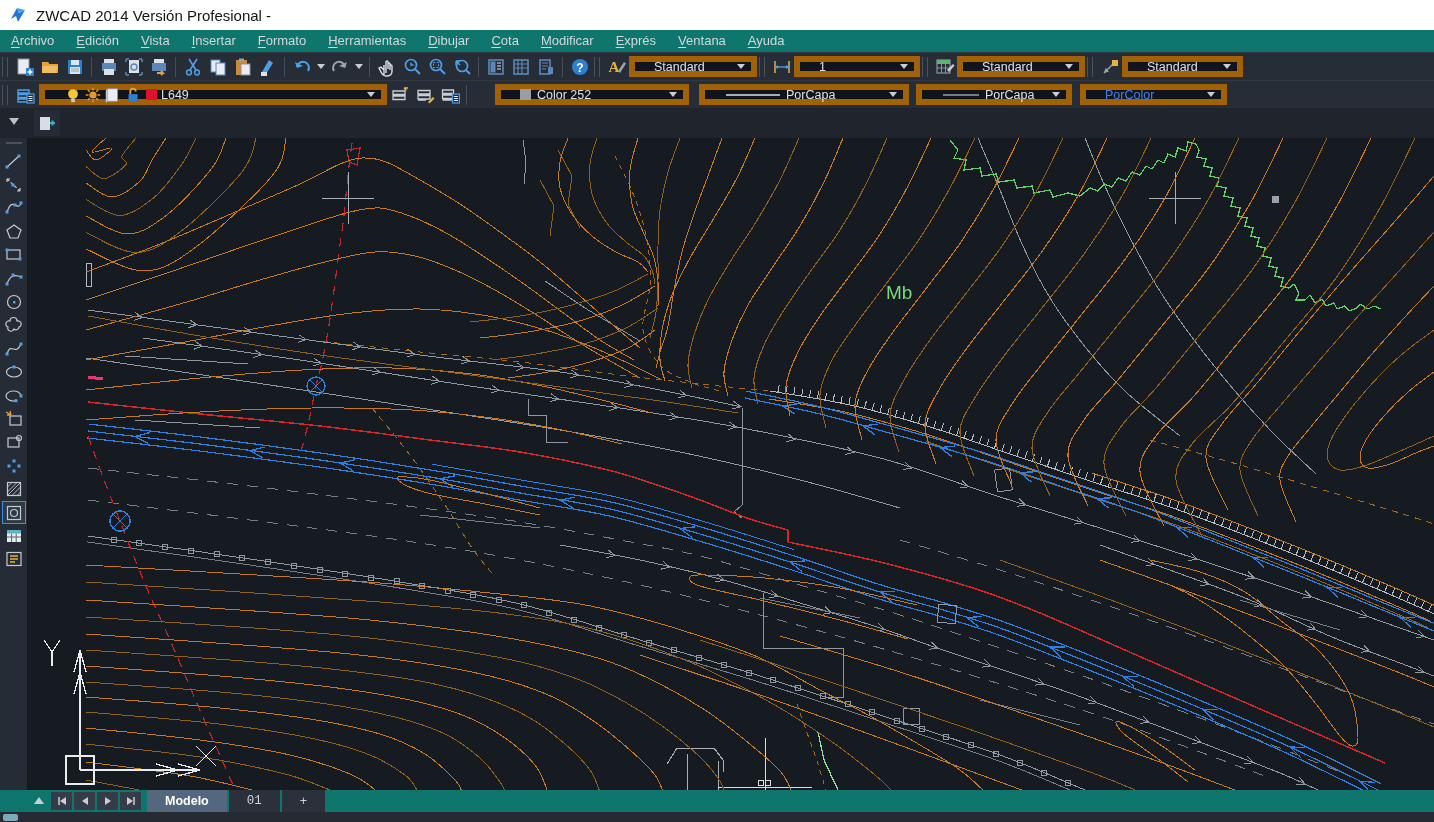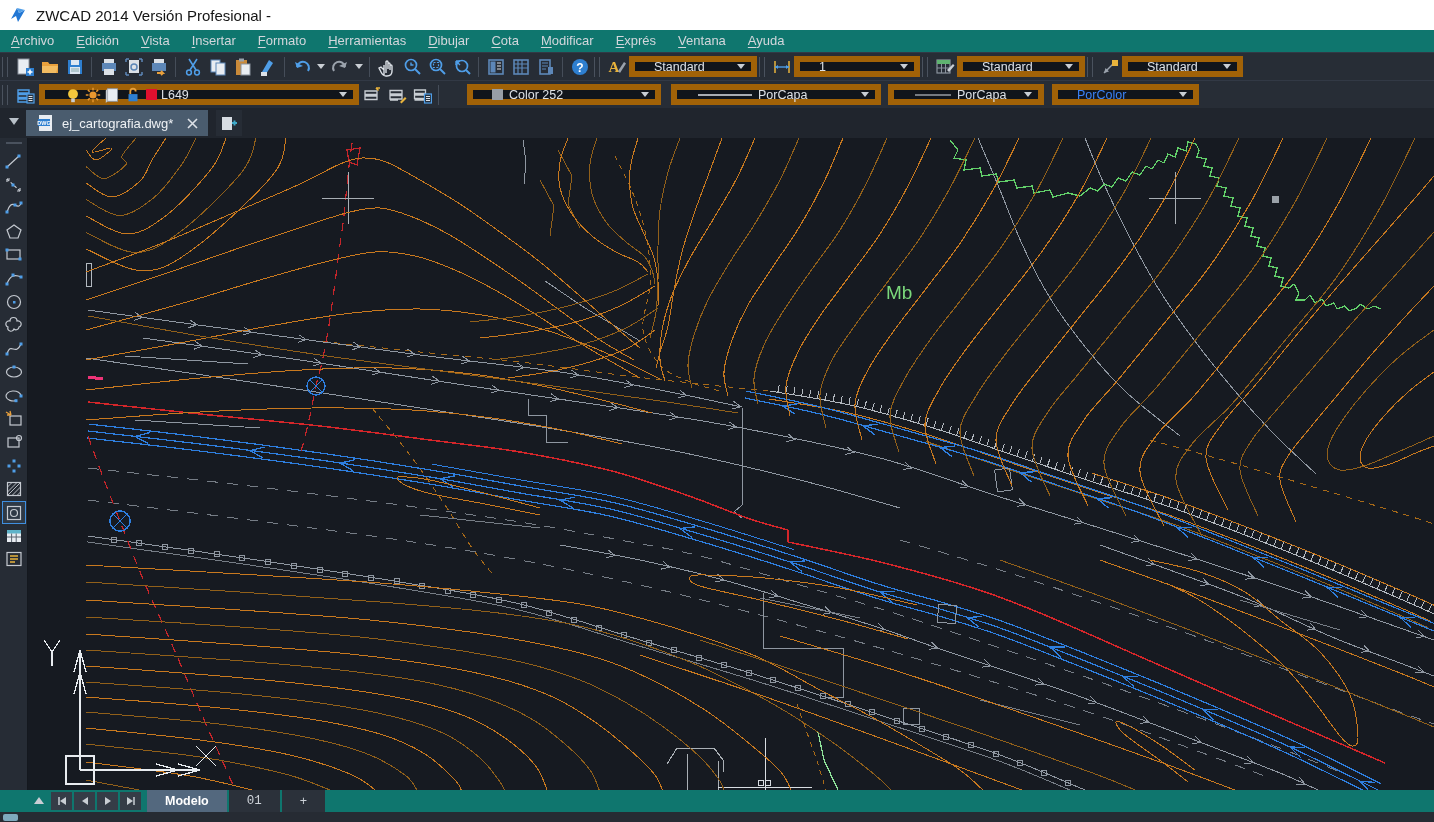--- a/index.html
+++ b/index.html
@@ -250,21 +250,21 @@
   </div>
 <div class="tbrow" id="tb2">
     <div class="grip"></div>
     <div class="tbi">
       <svg width="20" height="20" viewBox="0 0 20 20">
         <path d="M3,5 h11 v3 H3 Z M3,9.5 h11 v3 H3 Z M3,14 h11 v3 H3 Z" fill="none" stroke="#4f9ee8" stroke-width="1.4"></path>
         <rect x="12" y="9" width="7" height="9" fill="#27313d" stroke="#4f9ee8" stroke-width="1.2"></rect>
         <path d="M13.5,11.5 h4 M13.5,13.5 h4 M13.5,15.5 h4" stroke="#dce1e7" stroke-width="1" <="" svg=""></path>
       </svg>
     </div>
-    <div class="combo" style="width: 320px; margin-left: 2px;">
+    <div class="combo" style="width: 348px; margin-left: 2px;">
       <span style="display:flex;align-items:center;gap:2px">
         <span style="display:flex">
           <svg width="18" height="18" viewBox="0 0 20 20">
             <circle cx="10" cy="9" r="5.5" fill="#f3c73c"></circle>
             <rect x="8" y="14" width="4" height="4" fill="#c9ced4" <="" svg=""></rect>
           </svg>
         </span>
         <span style="display:flex">
           <svg width="18" height="18" viewBox="0 0 20 20">
             <circle cx="10" cy="10" r="4" fill="#e8972f"></circle>
@@ -331,31 +331,20 @@
     </div>
     <div class="combo disabled" style="width: 147px; margin-left: 8px;">
       <span class="cv">PorColor</span>
       <div class="caret"></div>
     </div>
   </div>
 <div class="tabbar" id="tabbar">
     <div class="" style="margin: 0px 6px 8px 8px;"><svg width="12" height="10">
         <path d="M1,2 L11,2 L6,9 Z" fill="#b8c0c8"></path>
       </svg></div>
-    <div class="doctab">
-      <svg width="20" height="18">
-        <rect x="3" y="1" width="13" height="16" fill="#e9edf2"></rect>
-        <rect x="2" y="5" width="12" height="7" fill="#2e7fd0"></rect>
-        <text x="8" y="10.5" font-size="5.5" fill="#fff" text-anchor="middle" font-family="Liberation Sans" font-weight="bold">DWG</text>
-      </svg>
-      <span style="margin:0 14px 0 6px">ej_cartografia.dwg*</span>
-      <svg width="11" height="11">
-        <path d="M1,1 L10,10 M10,1 L1,10" stroke="#dce1e7" stroke-width="1.6"></path>
-      </svg>
-    </div>
     <div class="plusbtn">
       <svg width="18" height="18">
         <rect x="2" y="3" width="10" height="13" fill="#d8dde3"></rect>
         <path d="M12,9 h5 M14.5,6.5 v5" stroke="#3fa9c9" stroke-width="2"></path>
       </svg>
     </div>
   </div>
 <div class="main">
  <div class="lefttb" id="ltb">
       <div style="width: 16px; height: 2px; border-top: 1px solid rgb(74, 82, 94); border-bottom: 1px solid rgb(74, 82, 94); margin: 4px 0px 6px;"></div>

